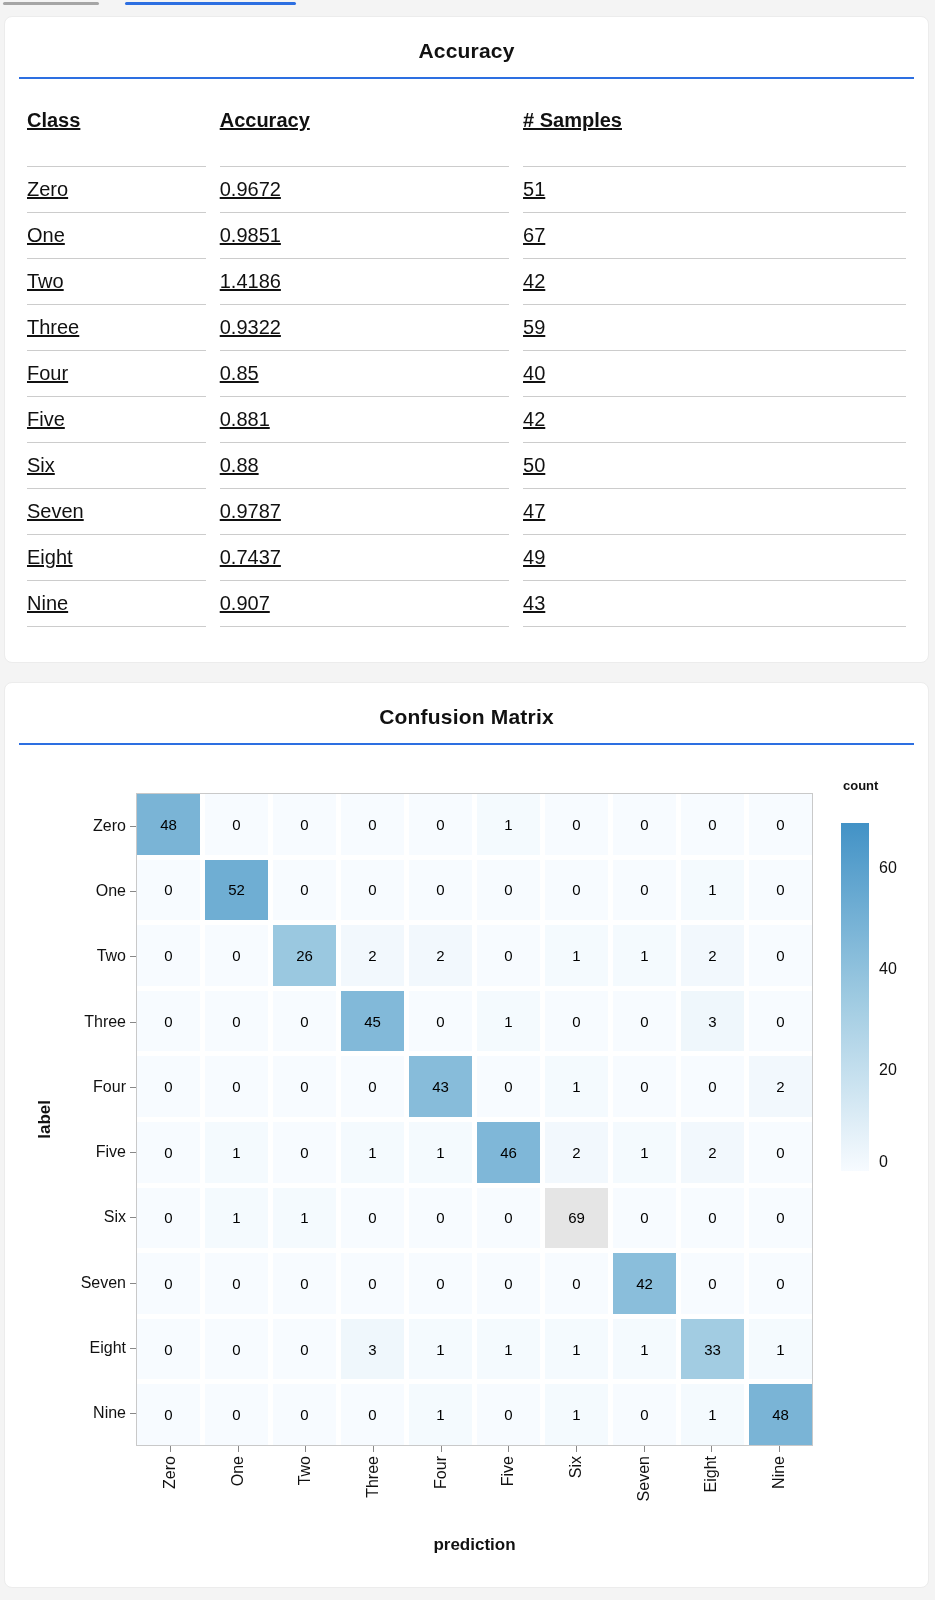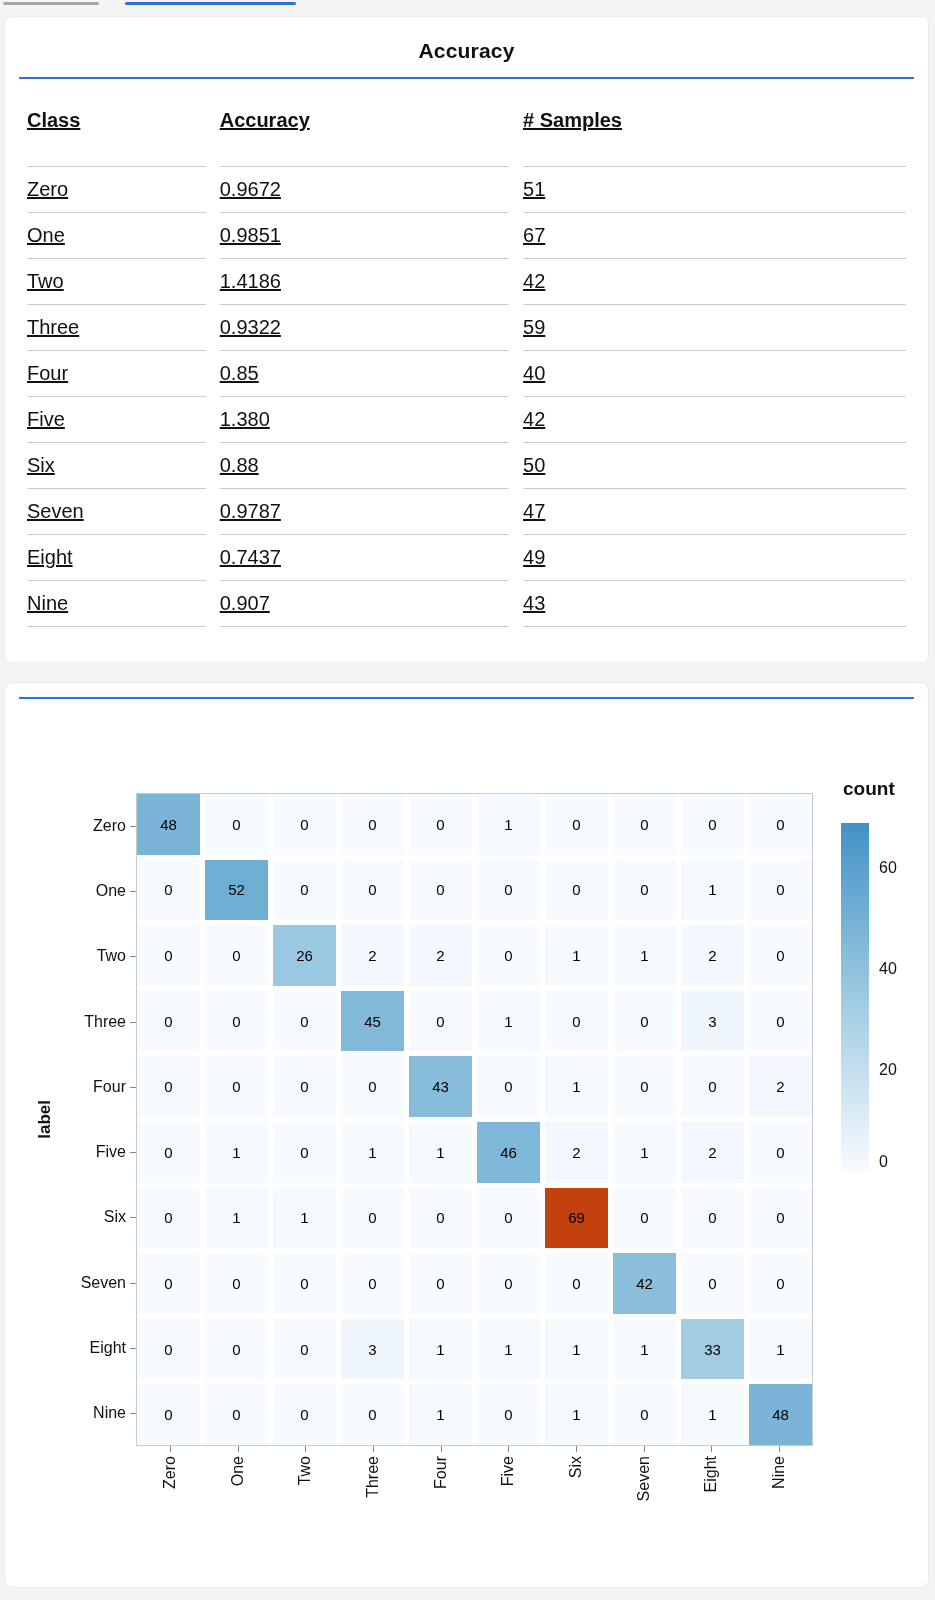--- a/index.html
+++ b/index.html
@@ -84,21 +84,21 @@
   .tick{position:absolute;background:#888;}
   .y-title-wrap{
     position:absolute;left:30px;top:110px;height:653px;width:20px;
     display:flex;align-items:center;justify-content:center;
   }
   .y-title-wrap .vtext{font-weight:bold;font-size:17px;}
   .x-title{
     position:absolute;left:131px;top:852px;width:677px;
     text-align:center;font-weight:bold;font-size:17px;
   }
-  .legend-title{position:absolute;left:838px;top:95px;font-weight:bold;font-size:19px;text-align:center;}
+  .legend-title{position:absolute;left:838px;top:95px;font-weight:bold;font-size:13px;text-align:center;}
   .legend-bar{position:absolute;left:836px;top:140px;width:28px;height:348px;}
   .legend-tick{position:absolute;left:874px;font-size:16px;transform:translateY(-50%);}
 </style>
 </head>
 <body>
 
 <div class="top-line gray" style="background: rgb(165, 165, 165);"></div>
 <div class="top-line blue" style="background: rgb(45, 111, 225);"></div>
 
 <div class="card accuracy">
@@ -138,21 +138,21 @@
           <td>0.9322</td>
           <td>59</td>
         </tr>
         <tr>
           <td>Four</td>
           <td>0.85</td>
           <td>40</td>
         </tr>
         <tr>
           <td>Five</td>
-          <td>1.380</td>
+          <td>0.881</td>
           <td>42</td>
         </tr>
         <tr>
           <td>Six</td>
           <td>0.88</td>
           <td>50</td>
         </tr>
         <tr>
           <td>Seven</td>
           <td>0.9787</td>
@@ -166,20 +166,21 @@
         <tr>
           <td>Nine</td>
           <td>0.907</td>
           <td>43</td>
         </tr>
       </tbody>
   </table>
 </div>
 
 <div class="card confusion">
+  <div class="card-title">Confusion Matrix</div>
   <hr class="title-rule" style="border-top-color: rgb(45, 111, 225);">
   <div class="chart">
     <div class="y-title-wrap">
       <span class="vtext">label</span>
     </div>
     <div class="y-axis">
         <span>Zero</span>
         <span>One</span>
         <span>Two</span>
         <span>Three</span>
@@ -251,21 +252,21 @@
           <div class="hm-cell" style="background: rgb(242, 248, 253);">2</div>
           <div class="hm-cell" style="background: rgb(244, 250, 254);">1</div>
           <div class="hm-cell" style="background: rgb(242, 248, 253);">2</div>
           <div class="hm-cell" style="background: rgb(247, 251, 255);">0</div>
           <div class="hm-cell" style="background: rgb(247, 251, 255);">0</div>
           <div class="hm-cell" style="background: rgb(244, 250, 254);">1</div>
           <div class="hm-cell" style="background: rgb(244, 250, 254);">1</div>
           <div class="hm-cell" style="background: rgb(247, 251, 255);">0</div>
           <div class="hm-cell" style="background: rgb(247, 251, 255);">0</div>
           <div class="hm-cell" style="background: rgb(247, 251, 255);">0</div>
-          <div class="hm-cell" style="background: #c2410c;">69</div>
+          <div class="hm-cell" style="background: #e5e5e5;">69</div>
           <div class="hm-cell" style="background: rgb(247, 251, 255);">0</div>
           <div class="hm-cell" style="background: rgb(247, 251, 255);">0</div>
           <div class="hm-cell" style="background: rgb(247, 251, 255);">0</div>
           <div class="hm-cell" style="background: rgb(247, 251, 255);">0</div>
           <div class="hm-cell" style="background: rgb(247, 251, 255);">0</div>
           <div class="hm-cell" style="background: rgb(247, 251, 255);">0</div>
           <div class="hm-cell" style="background: rgb(247, 251, 255);">0</div>
           <div class="hm-cell" style="background: rgb(247, 251, 255);">0</div>
           <div class="hm-cell" style="background: rgb(247, 251, 255);">0</div>
           <div class="hm-cell" style="background: rgb(247, 251, 255);">0</div>
@@ -299,20 +300,21 @@
         <span>One</span>
         <span>Two</span>
         <span>Three</span>
         <span>Four</span>
         <span>Five</span>
         <span>Six</span>
         <span>Seven</span>
         <span>Eight</span>
         <span>Nine</span>
       </div>
+    <div class="x-title">prediction</div>
     <div class="legend-title">count</div>
     <div class="legend-bar" style="background: linear-gradient(to top, rgb(247, 251, 255) 0%, rgb(158, 202, 225) 50%, rgb(66, 146, 198) 100%);"></div>
   <div class="tick" style="width: 6px; height: 1px; left: 125px; top: 143px;"></div>
       <div class="tick" style="width: 1px; height: 6px; left: 165px; top: 763px;"></div>
       <div class="tick" style="width: 6px; height: 1px; left: 125px; top: 208px;"></div>
       <div class="tick" style="width: 1px; height: 6px; left: 233px; top: 763px;"></div>
       <div class="tick" style="width: 6px; height: 1px; left: 125px; top: 273px;"></div>
       <div class="tick" style="width: 1px; height: 6px; left: 300px; top: 763px;"></div>
       <div class="tick" style="width: 6px; height: 1px; left: 125px; top: 339px;"></div>
       <div class="tick" style="width: 1px; height: 6px; left: 368px; top: 763px;"></div>

